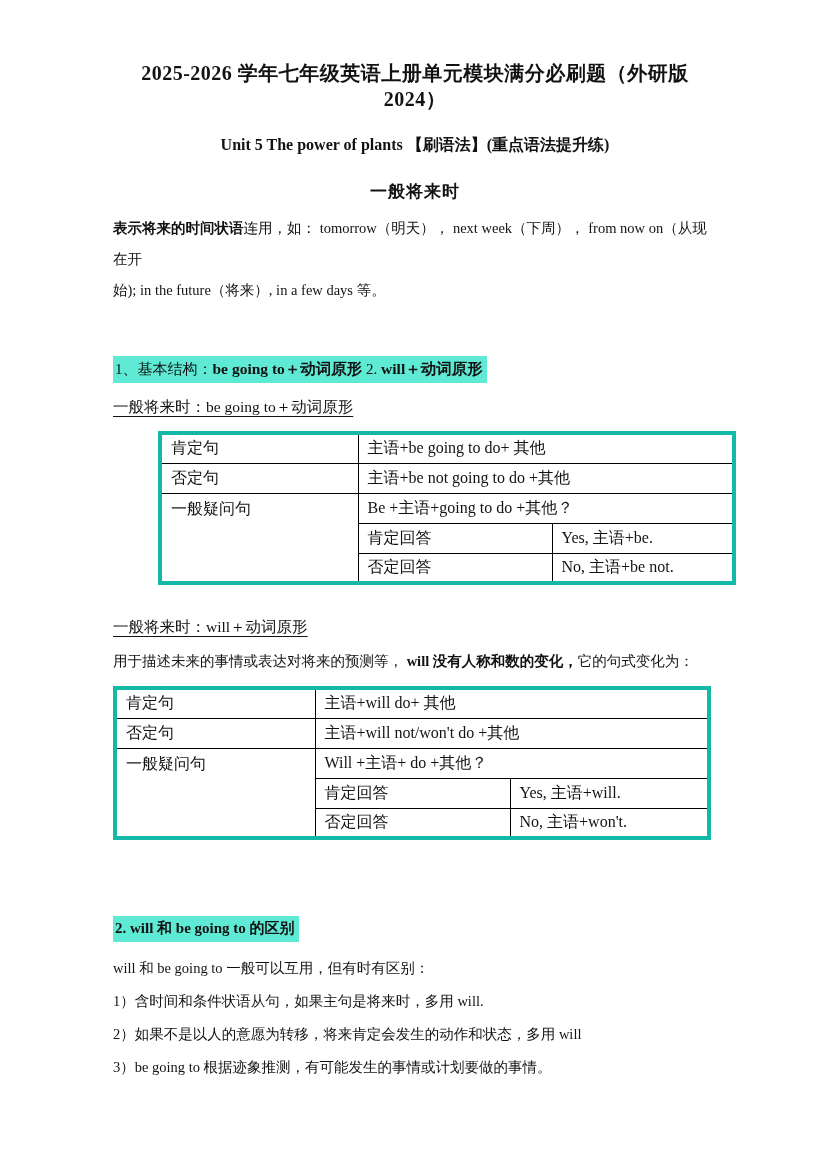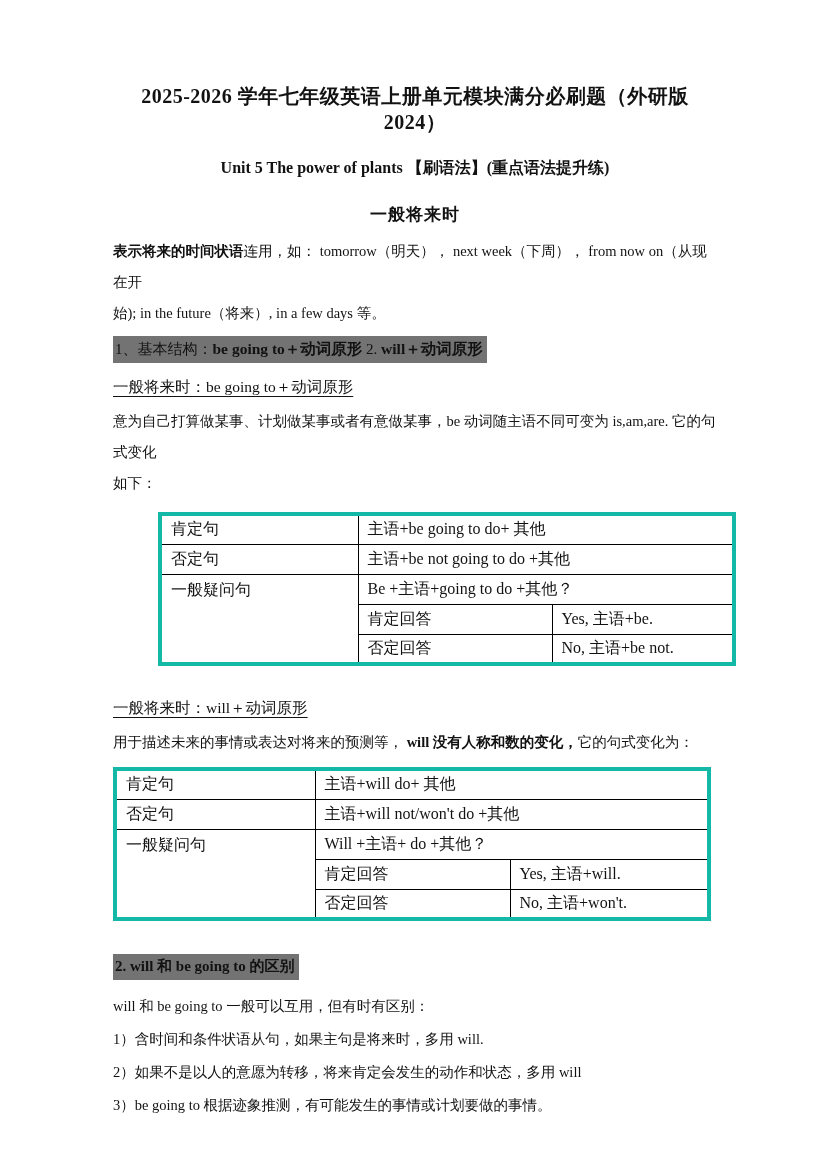--- a/index.html
+++ b/index.html
@@ -6,21 +6,21 @@
   html, body { margin: 0; padding: 0; background: #ffffff; }
   .page {
     position: relative;
     width: 747px;
     height: 1169px;
     margin: 0 auto;
     background: #ffffff;
     overflow: hidden;
     font-family: "Liberation Serif", "DejaVu Serif", serif;
     color: #121212;
-    padding-top: 83px;
+    padding-top: 60px;
   }
   .content { padding: 0 70px 0 73px; }
 
   .doc-title {
     text-align: center;
     font-size: 20px;
     font-weight: bold;
     line-height: 26px;
     letter-spacing: 0.5px;
   }
@@ -43,23 +43,24 @@
   .intro { margin-top: 11px; font-size: 14.5px; }
   .intro .line { line-height: 31px; }
   .indent { padding-left: 29px; }
 
   .b { font-weight: bold; }
   .u { text-decoration: underline; text-underline-offset: 3px; }
 
   .hl-line { margin-top: 7px; line-height: 23px; }
   .hl {
     display: inline-block;
-    background: #737373;
+    background: #5eead4;
     padding: 1px 4px 2px 2px;
     font-size: 15px;
+    margin-top: 43px;
   }
   .hl .b { font-size: 15.5px; }
 
   .h-underline {
     margin-top: 13px;
     font-size: 15.5px;
     font-weight: normal;
     text-decoration: underline;
     text-underline-offset: 4px;
     line-height: 22px;
@@ -103,24 +104,20 @@
       <div class="line"><span class="b">表示将来的时间状语</span><span>连用，如： tomorrow（明天）， next week（下周）， from now on（从现在开</span></div>
       <div class="line">始); in the future（将来）, in a few days 等。</div>
     </div>
 
     <div class="hl-line">
       <span class="hl"><span>1、基本结构：</span><span class="b">be going to＋动词原形</span><span> 2. </span><span class="b">will＋动词原形</span></span>
     </div>
 
     <span class="h-underline">一般将来时：be going to＋动词原形</span>
 
-    <div class="body-text">
-      <div class="line">意为自己打算做某事、计划做某事或者有意做某事，be 动词随主语不同可变为 is,am,are. 它的句式变化</div>
-      <div class="line">如下：</div>
-    </div>
 
     <table class="t t-be">
       <colgroup>
           <col style="width:198px">
           <col style="width:194px">
           <col style="width:182px">
         </colgroup>
       <tbody>
           <tr>
         <td>肯定句</td>

